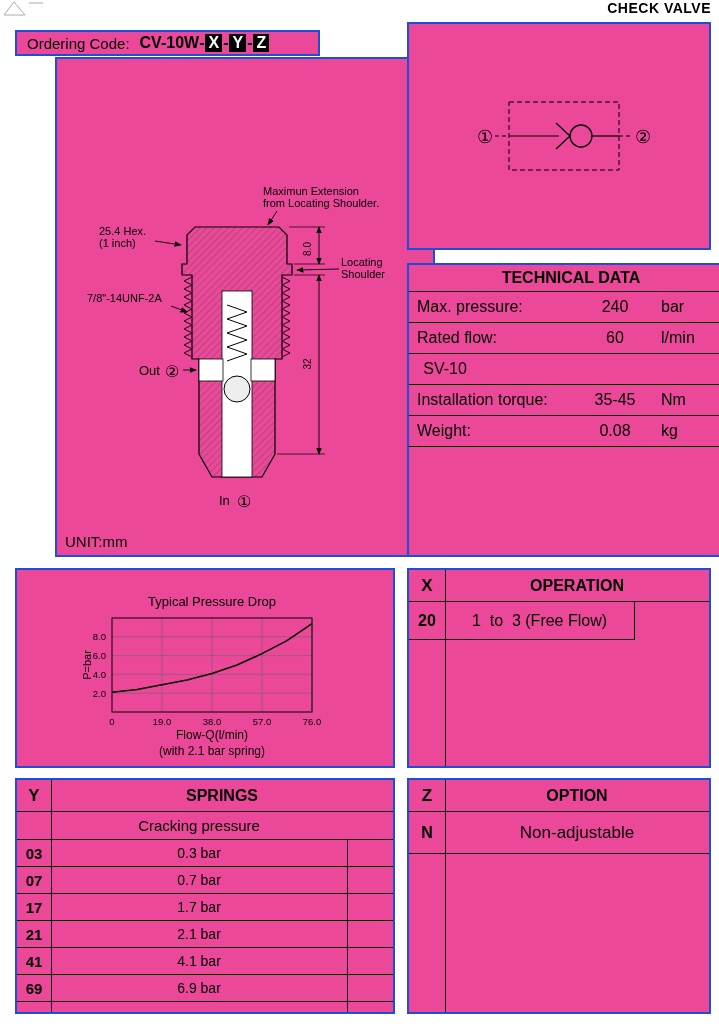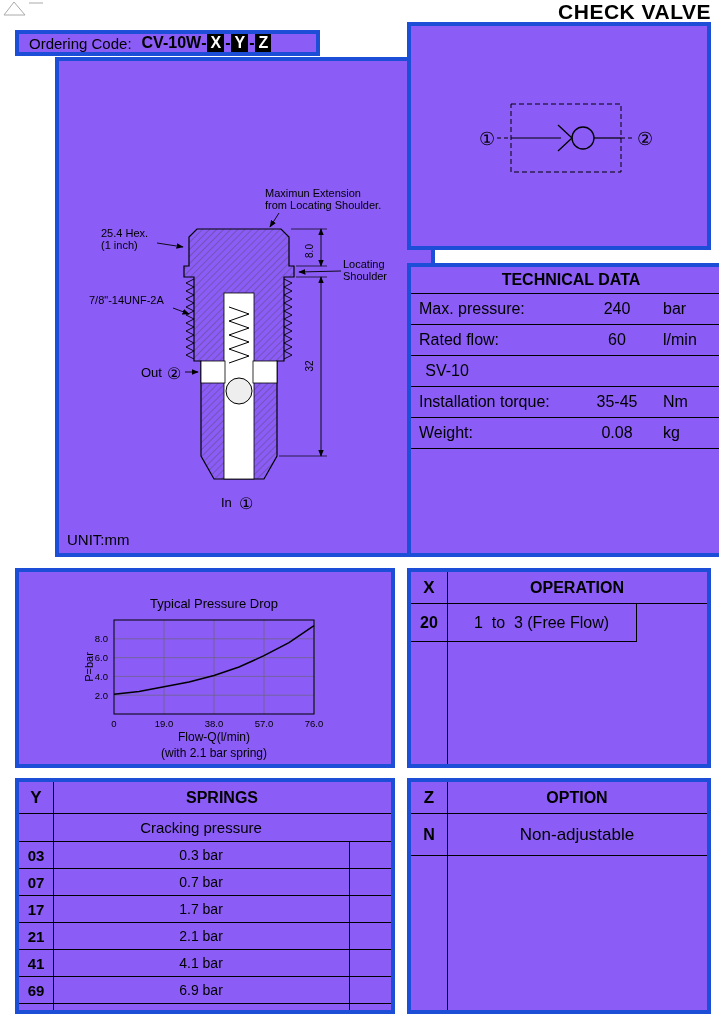--- a/index.html
+++ b/index.html
@@ -1,23 +1,23 @@
 <!DOCTYPE html>
 <html><head>
 <meta charset="utf-8">
 <style>
   html,body{margin:0;padding:0;}
   body{
     width:719px;height:1024px;position:relative;background:#fff;color:#000;
     font-family:"Liberation Sans",sans-serif;
   }
-  .box{position:absolute;border:4px solid #1d4ed8;box-sizing:border-box;background:#8b5cf6;}
+  .box{position:absolute;border:2px solid #1d4ed8;box-sizing:border-box;background:#ec4899;}
   svg{font-family:"Liberation Sans",sans-serif;}
   
-  .page-title{position:absolute;top:0;right:8px;font-size:21px;font-weight:bold;letter-spacing:0.5px;}
+  .page-title{position:absolute;top:0;right:8px;font-size:14px;font-weight:bold;letter-spacing:0.5px;}
   
   .ordering-box{left:15px;top:30px;width:305px;height:26px;display:flex;align-items:center;padding:0 10px;gap:10px;}
   .ordering-label{font-size:15px;}
   .ordering-code{font-size:16px;font-weight:bold;display:flex;align-items:center;}
   .kbox{background:#000;color:#fff;padding:0 3px;margin:0 1px;line-height:18px;display:inline-block;}
   
   .drawing-box{left:15px;top:57px;width:380px;height:500px;margin-left:40px;}
   .unit-note{position:absolute;left:8px;bottom:5px;font-size:15px;}
   
   .schematic-box{left:407px;top:22px;width:304px;height:228px;}

